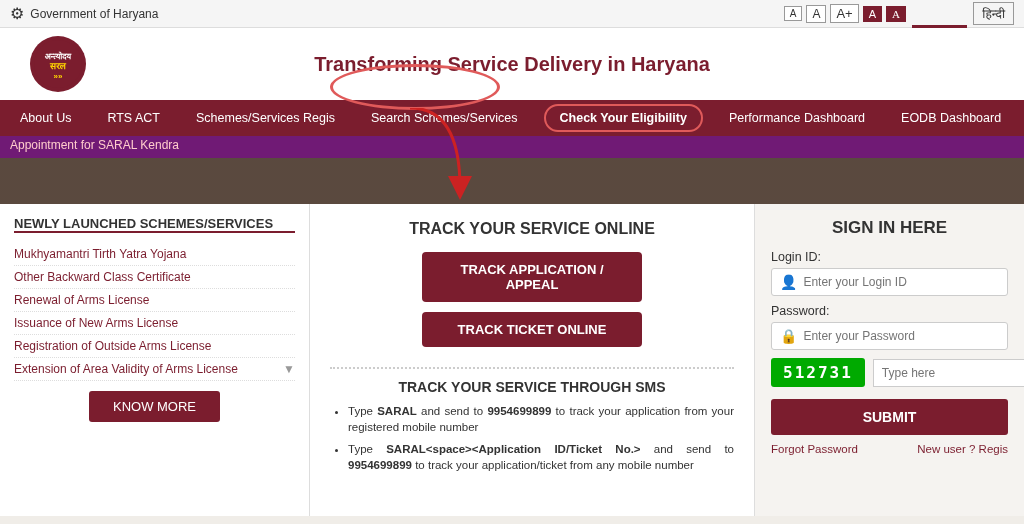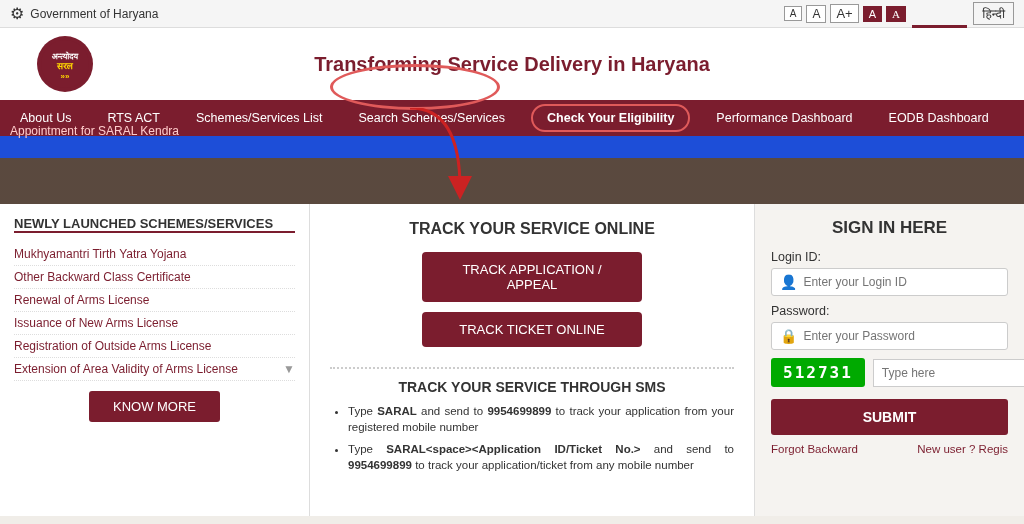--- a/index.html
+++ b/index.html
@@ -50,21 +50,21 @@
       background: #fff;
       display: flex;
       align-items: center;
       justify-content: center;
       padding: 8px 20px;
       height: 72px;
       position: relative;
     }
     .logo-area {
       position: absolute;
-      left: 37px;
+      left: 30px;
       display: flex;
       align-items: center;
       gap: 8px;
     }
     .logo-circle {
       width: 56px;
       height: 56px;
       background: #7b1d2e;
       border-radius: 50%;
       display: flex;
@@ -102,27 +102,27 @@
     .nav-item.highlighted {
       border: 2px solid #e05a5a;
       border-radius: 20px;
       padding: 5px 14px;
       color: #fff;
       font-weight: bold;
     }
 
     
     .sub-nav {
-      background: #1d4ed8;
-      padding: 2px 10px 20px;
+      background: #701a75;
+      padding: 2px 10px 4px;
       color: #ffcccc;
       font-size: 12px;
       height: 22px;
       display: flex;
-      align-items: flex-end;
+      align-items: flex-start;
     }
 
     
     .hero-bg {
       background: linear-gradient(rgba(0,0,0,0.35), rgba(0,0,0,0.35)), #8a7060;
       height: 46px;
       position: relative;
     }
 
     
@@ -189,21 +189,21 @@
       margin-bottom: 14px;
       text-align: center;
     }
     .track-btn {
       background: #7b1d2e;
       color: #fff;
       border: none;
       padding: 10px 32px;
       cursor: pointer;
       font-size: 13px;
-      font-weight: normal;
+      font-weight: bold;
       border-radius: 4px;
       margin-bottom: 10px;
       width: 220px;
       text-align: center;
     }
     .divider-dots {
       border: none;
       border-top: 2px dotted #ccc;
       width: 100%;
       margin: 10px 0;
@@ -362,21 +362,21 @@
         <text x="25" y="40" text-anchor="middle" fill="#ffd700" font-size="8">»»</text>
       </svg>
     </div>
   </div>
   <h1 class="header-title">Transforming Service Delivery in Haryana</h1>
 </div>
 
 <nav class="nav">
   <div class="nav-item">About Us</div>
   <div class="nav-item">RTS ACT</div>
-  <div class="nav-item">Schemes/Services List</div>
+  <div class="nav-item">Schemes/Services Regis</div>
   <div class="nav-item">Search Schemes/Services</div>
   <div class="nav-item highlighted">Check Your Eligibility</div>
   <div class="nav-item">Performance Dashboard</div>
   <div class="nav-item">EODB Dashboard</div>
   <div class="nav-item">FAQ's</div>
   <div class="nav-item">Contact Us</div>
 </nav>
 
 <div class="sub-nav">
   <span>Appointment for SARAL Kendra</span>
@@ -439,21 +439,21 @@
     <div class="input-wrapper">
       <span class="input-icon">🔒</span>
       <input class="text-input" type="password" placeholder="Enter your Password" style="">
     </div>
     <div class="captcha-row">
       <div class="captcha-box">512731</div>
       <input class="captcha-input" type="text" placeholder="Type here" style="">
     </div>
     <button class="submit-btn">SUBMIT</button>
     <div class="bottom-links">
-      <span class="bottom-link">Forgot Backward</span>
+      <span class="bottom-link">Forgot Password</span>
       <span class="bottom-link">New user ? Regis</span>
     </div>
   </div>
 
 </div>
 
 <div class="highlight-circle"></div>
 
 <svg class="arrow-svg" width="80" height="100" viewBox="0 0 80 100">
   <defs>

